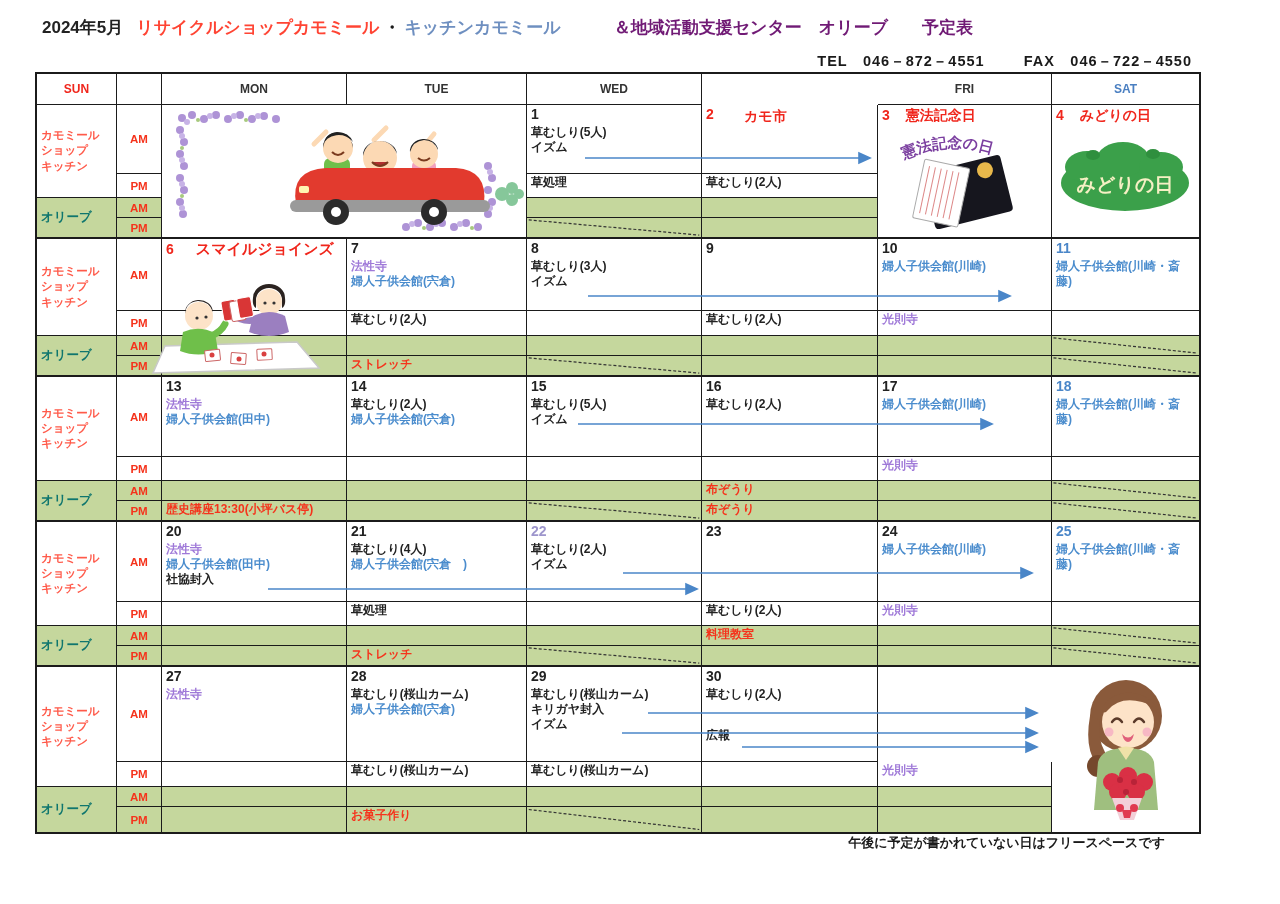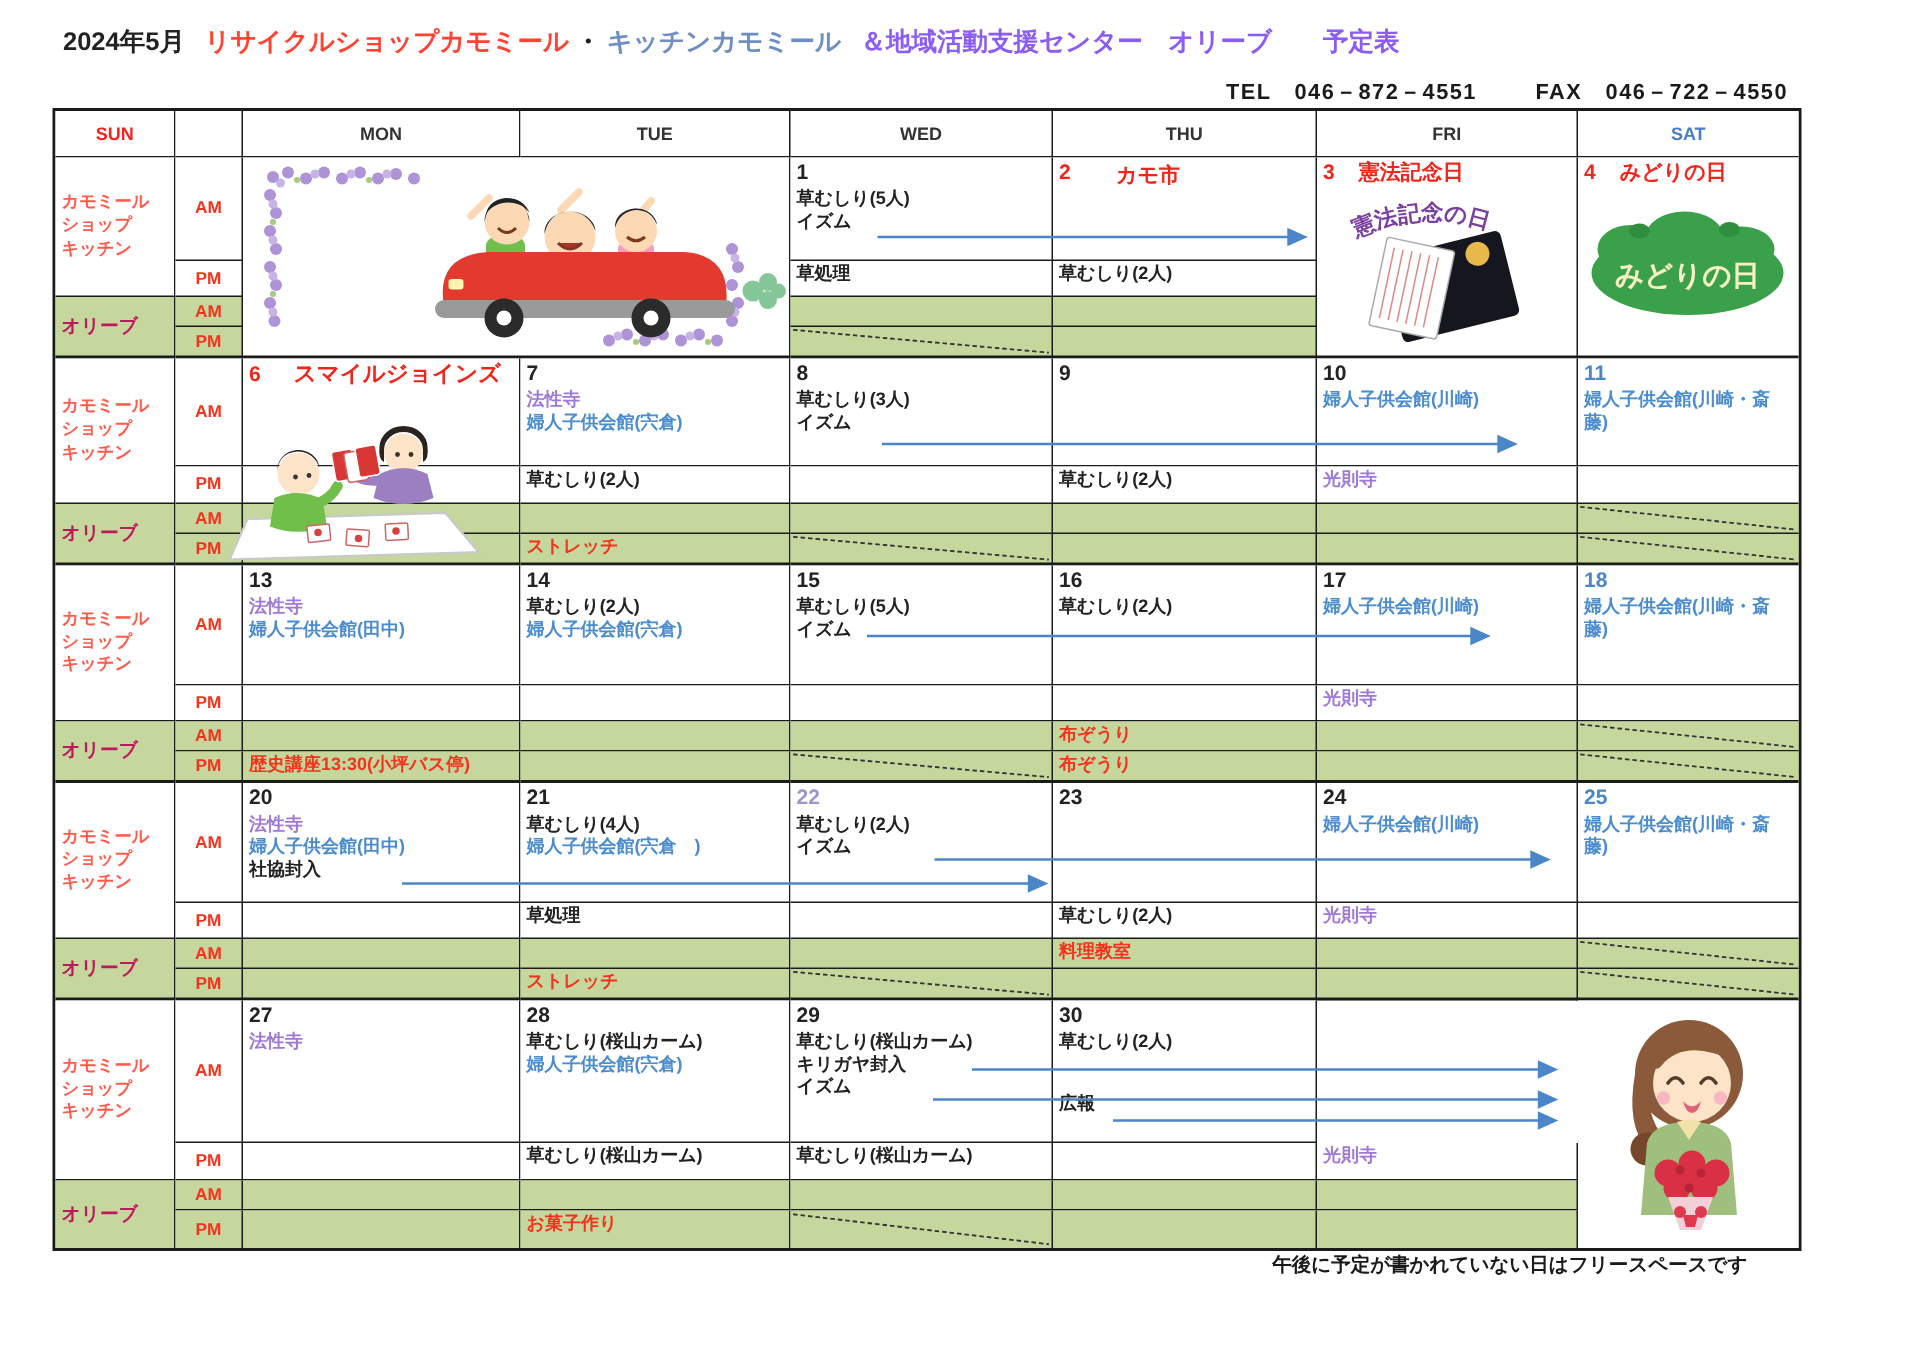--- a/index.html
+++ b/index.html
@@ -3,39 +3,39 @@
 <meta charset="utf-8">
 <style>
   html,body{margin:0;padding:0;}
   body{width:1280px;height:904px;background:#fff;position:relative;overflow:hidden;
        font-family:"Liberation Sans","DejaVu Sans",sans-serif;font-weight:bold;color:#222;}
   
   .titlebar{position:absolute;left:42px;top:16px;display:flex;align-items:baseline;gap:13px;font-size:17px;white-space:nowrap;}
   .t-shop{color:#ff4433;}
   .t-dot{color:#1a1a1a;margin:0 -9px;}
   .t-kitchen{color:#6e8fc0;}
-  .t-rest{color:#8b5cf6;}
+  .t-rest{color:#701a75;margin-left:40px;}
   .contact{position:absolute;top:52px;left:35px;width:1157px;text-align:right;font-size:14.5px;color:#1a1a1a;letter-spacing:1px;}
   .contact span{margin-left:34px;}
   .footnote{position:absolute;top:834px;left:35px;width:1130px;text-align:right;font-size:13px;color:#1a1a1a;}
   
   .cal{position:absolute;left:35px;top:72px;width:1162px;box-sizing:content-box;
        display:grid;border:2px solid #1b1b1b;background:#fff;
        grid-template-columns:80px 45px 185px 180px 175px 176px 174px 147px;
        grid-template-rows:31px 69px 24px 20px 21px 72px 25px 20px 21px 80px 24px 20px 21px 80px 24px 20px 21px 95px 25px 20px 25px;}
   .cell{position:relative;box-sizing:border-box;border-right:1px solid #1b1b1b;border-bottom:1px solid #1b1b1b;background:#fff;padding:1px 4px;overflow:hidden;}
   .ov{overflow:visible;}
   .g{background:#c5d79d;}
   .lc{border-right:none;}
   .lr{border-bottom:none;}
   .se{border-bottom-width:2px;}
   .hd{display:flex;align-items:center;justify-content:center;font-size:12px;color:#333;padding:0;}
   .hd.sun{color:#f0261c;} .hd.sat{color:#4a7fc1;}
   .shoplbl{display:flex;flex-direction:column;justify-content:center;font-size:11.5px;line-height:1.32;color:#ff5a4a;padding-left:4px;}
-  .olvlbl{display:flex;align-items:center;font-size:12.5px;color:#be185d;padding-left:4px;}
+  .olvlbl{display:flex;align-items:center;font-size:12.5px;color:#0f766e;padding-left:4px;}
   .ampm{display:flex;align-items:center;justify-content:center;font-size:11.5px;color:#f5331c;padding:0;}
   .date{display:block;font-size:14px;line-height:16px;color:#222;margin-bottom:3px;}
   .dred{color:#f0261c;} .dblue{color:#4a86c8;} .dlav{color:#9d95cc;}
   .ttl{font-size:14px;color:#f0261c;margin-left:16px;}
   .ln{display:block;font-size:12px;line-height:15px;word-break:break-all;}
   .k{color:#222;} .b{color:#4a8ccd;} .p{color:#9f79d8;} .r{color:#f5331c;}
   .spacer26{height:26px;}
   .diagsvg{position:absolute;inset:0;width:100%;height:100%;}
   
   .arrows{position:absolute;left:35px;top:72px;width:1162px;height:758px;pointer-events:none;z-index:6;}
@@ -58,21 +58,20 @@
   <span>FAX　046－722－4550</span>
 </div>
 
 <div class="cal">
 
   <div class="cell hd sun" style="grid-area:1/1">SUN</div>
   <div class="cell hd" style="grid-area:1/2"></div>
   <div class="cell hd" style="grid-area:1/3">MON</div>
   <div class="cell hd" style="grid-area:1/5">WED</div>
   <div class="cell hd" style="grid-area:1/4">TUE</div>
-  <div class="cell hd" style="grid-area:1/6">THU</div>
   <div class="cell hd" style="grid-area:1/7">FRI</div>
   <div class="cell hd sat lc" style="grid-area:1/8">SAT</div>
 
   <div class="cell shoplbl" style="grid-area:2/1/4/2">
     <span>カモミール</span>
       <span>ショップ</span>
       <span>キッチン</span>
   </div>
   <div class="cell olvlbl g se" style="grid-area:4/1/6/2">オリーブ</div>
   <div class="cell ampm" style="grid-area:2/2">AM</div>

